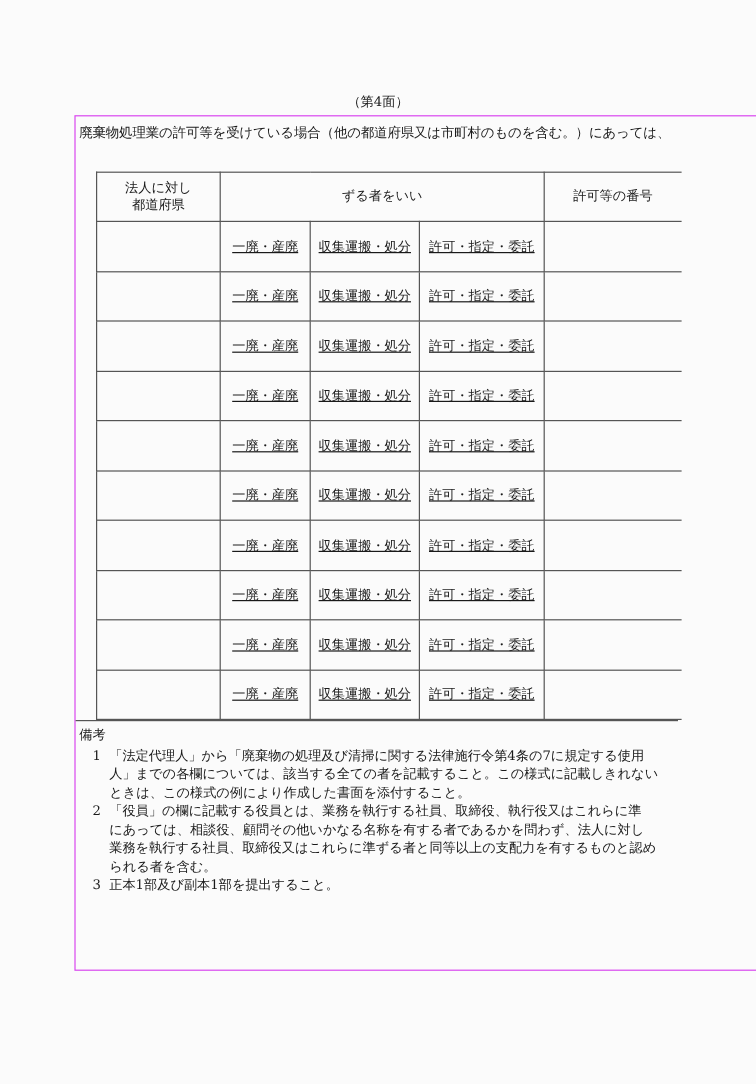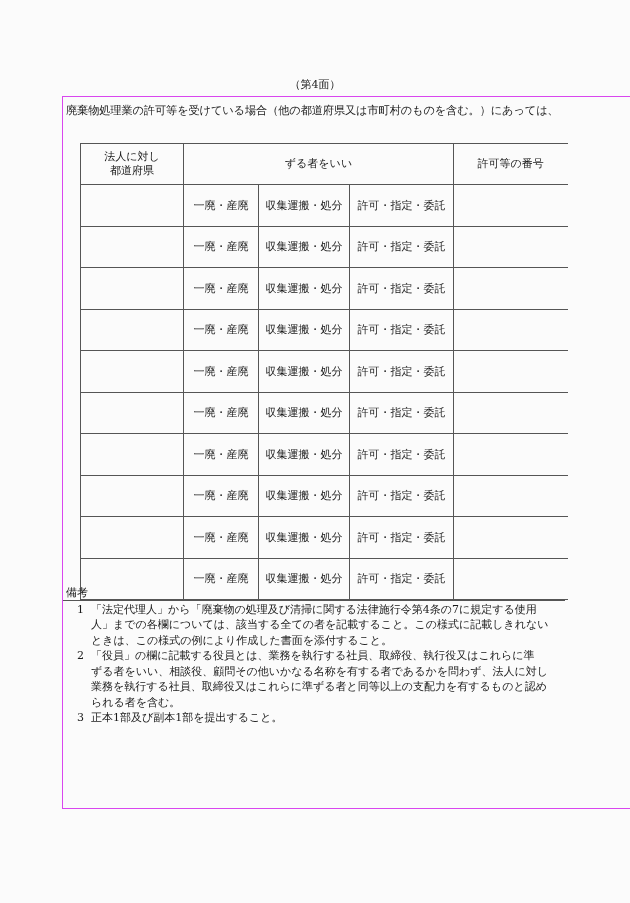--- a/index.html
+++ b/index.html
@@ -60,36 +60,37 @@
       text-align: center;
       vertical-align: middle;
       white-space: nowrap;
     }
     table.permits th {
       height: 40px;
       line-height: 14px;
     }
     table.permits td {
       height: 40.5px;
+      text-decoration: underline;
     }
     table.permits tr > *:last-child {
       border-right: none;
     }
     .notes-divider {
       position: absolute;
       left: 0;
       top: 503px;
       width: 502px;
       height: 0;
       border-top: 1px solid #555;
     }
     .notes {
       position: absolute;
       left: 3px;
-      top: 488px;
+      top: 508px;
       width: 498px;
       font-size: 11px;
       line-height: 15.5px;
     }
     .notes .title { margin-bottom: 1px; }
     .note-item {
       display: flex;
     }
     .note-num {
       width: 16px;
@@ -216,21 +217,21 @@
           <div class="note-body">
             <div>「法定代理人」から「廃棄物の処理及び清掃に関する法律施行令第4条の7に規定する使用</div>
             <div>人」までの各欄については、該当する全ての者を記載すること。この様式に記載しきれない</div>
             <div>ときは、この様式の例により作成した書面を添付すること。</div>
           </div>
         </div>
         <div class="note-item">
           <div class="note-num">2</div>
           <div class="note-body">
             <div>「役員」の欄に記載する役員とは、業務を執行する社員、取締役、執行役又はこれらに準</div>
-            <div>ずる者をいい、相談役、顧問その他いかなる名称を有する者であるかを問わず、法人に対し</div>
+            <div>にあっては、相談役、顧問その他いかなる名称を有する者であるかを問わず、法人に対し</div>
             <div>業務を執行する社員、取締役又はこれらに準ずる者と同等以上の支配力を有するものと認め</div>
             <div>られる者を含む。</div>
           </div>
         </div>
         <div class="note-item">
           <div class="note-num">3</div>
           <div class="note-body">
             <div>正本1部及び副本1部を提出すること。</div>
           </div>
         </div>

